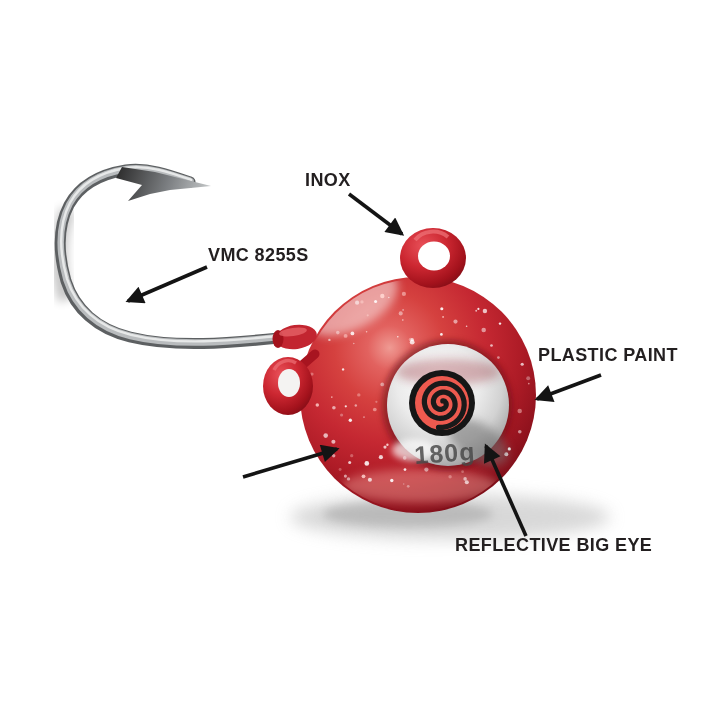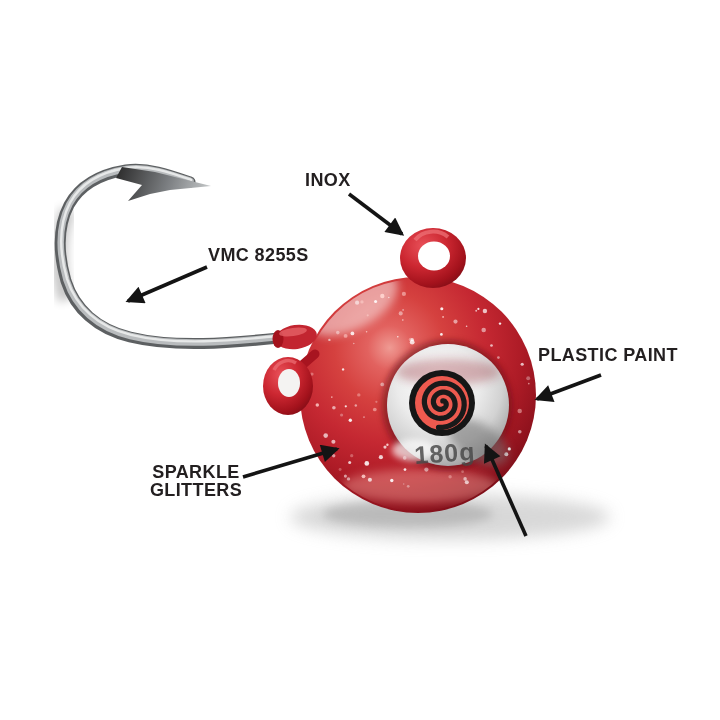--- a/index.html
+++ b/index.html
@@ -214,14 +214,14 @@
       <path d="M 207 267 L 128 301" marker-end="url(#arrowHead)"></path>
       <path d="M 601 375 L 537 399" marker-end="url(#arrowHead)"></path>
       <path d="M 243 477 L 337 449" marker-end="url(#arrowHead)"></path>
       <path d="M 526 536 L 486 446" marker-end="url(#arrowHead)"></path>
     </g>
   </svg>
 
   <div class="callout" style="left:305px;top:171px;">INOX</div>
   <div class="callout" style="left:166px;top:246px;margin-left:42px;">VMC 8255S</div>
   <div class="callout" style="left:538px;top:346px;">PLASTIC PAINT</div>
-  <div class="callout wrap" style="left:149px;top:463px;width:94px;">SPARKLE GLITTERS</div>
+  <div class="callout" style="left:455px;top:536px;">REFLECTIVE BIG EYE</div>
 </div>
 
 </body></html>

